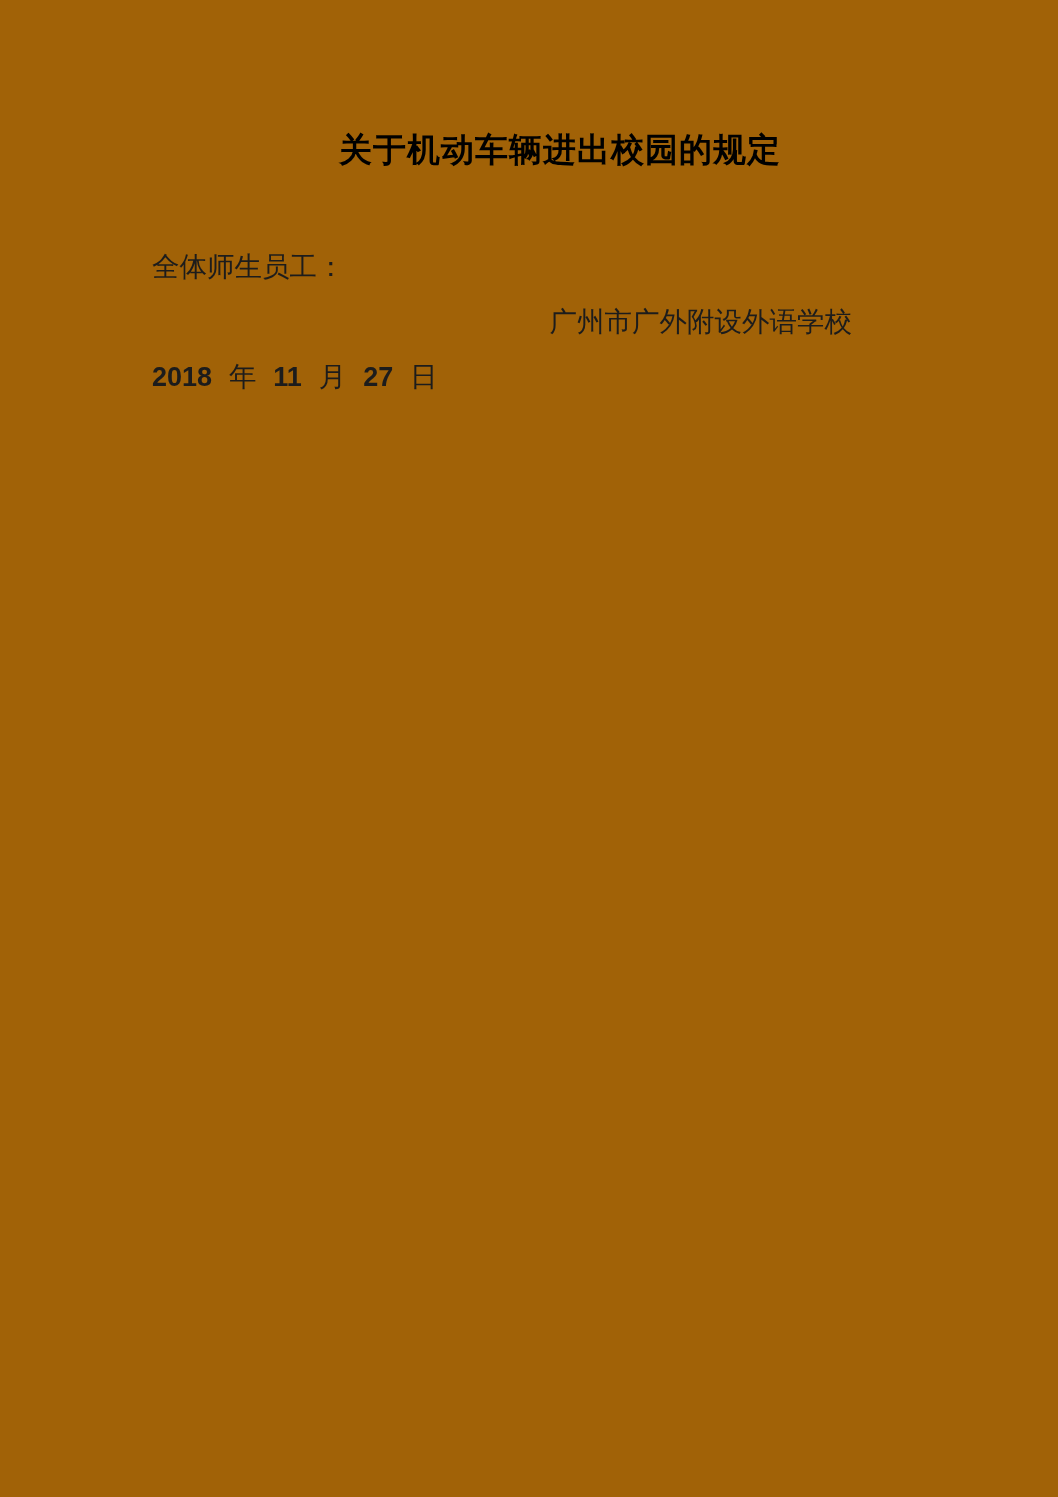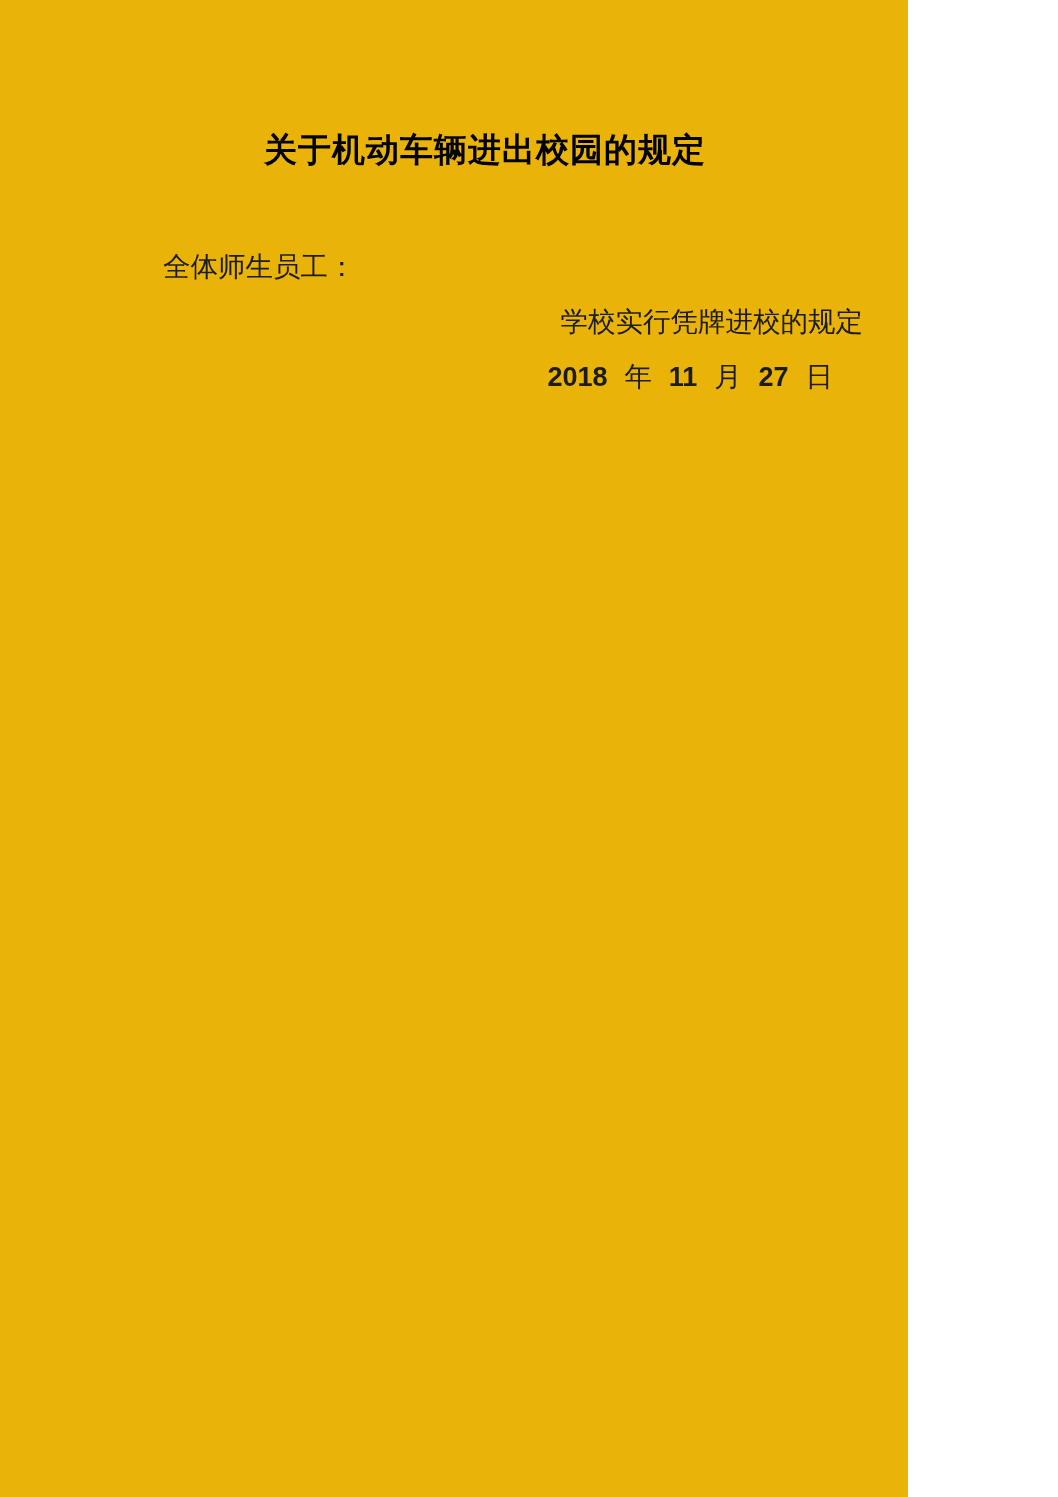--- a/index.html
+++ b/index.html
@@ -2,23 +2,23 @@
 <html><head>
 <meta charset="utf-8">
 <style>
   html, body {
     margin: 0;
     padding: 0;
     background: #ffffff;
   }
   .page {
     position: relative;
-    width: 908px;
+    width: 1058px;
     height: 1497px;
-    background: #eab308;
+    background: #a16207;
     overflow: hidden;
     font-family: "Liberation Serif", "DejaVu Serif", serif;
     color: #1c1c1c;
   }
   .doc-title {
     position: absolute;
     top: 128px;
     left: 0;
     right: 0;
     margin: 0;
@@ -27,40 +27,40 @@
     font-family: "Liberation Sans", "DejaVu Sans", sans-serif;
     font-weight: bold;
     font-size: 33px;
     line-height: 44px;
     color: #000000;
     letter-spacing: 1px;
   }
   .doc-body {
     position: absolute;
     top: 239px;
-    left: 163px;
+    left: 152px;
     width: 700px;
     font-size: 27.5px;
     line-height: 55px;
   }
   .doc-body p { margin: 0; }
   .salutation {
     text-align: left;
   }
   .paragraph {
     text-indent: 2em;
     text-align: justify;
     text-justify: inter-character;
   }
   .signature {
     text-align: right;
     margin-right: -8px;
   }
   .date-line {
-    text-align: right;
+    text-align: left;
     padding-right: 30px;
     margin-top: 6px;
     white-space: nowrap;
   }
   .date-num {
     font-family: "Liberation Sans", "DejaVu Sans", sans-serif;
     font-weight: 600;
     font-size: 27px;
   }
   .date-unit {
@@ -74,21 +74,21 @@
 
 <div class="page">
 
   <h1 class="doc-title">关于机动车辆进出校园的规定</h1>
 
   <div class="doc-body">
 
     <p class="salutation">全体师生员工：</p>
 
 
-    <p class="signature">学校实行凭牌进校的规定</p>
+    <p class="signature">广州市广外附设外语学校</p>
 
     <p class="date-line">
       <span class="date-num">2018</span>
       <span class="date-unit">年</span>
       <span class="date-num">11</span>
       <span class="date-unit">月</span>
       <span class="date-num">27</span>
       <span class="date-unit">日</span>
     </p>
 

